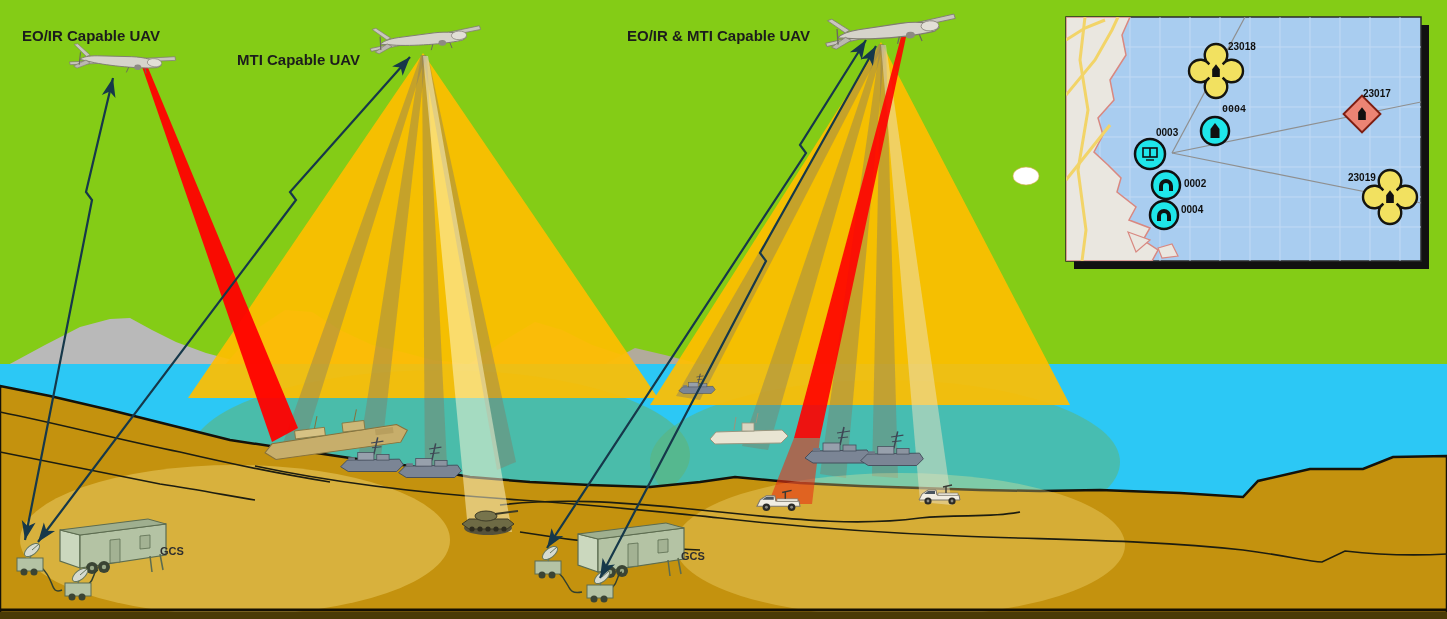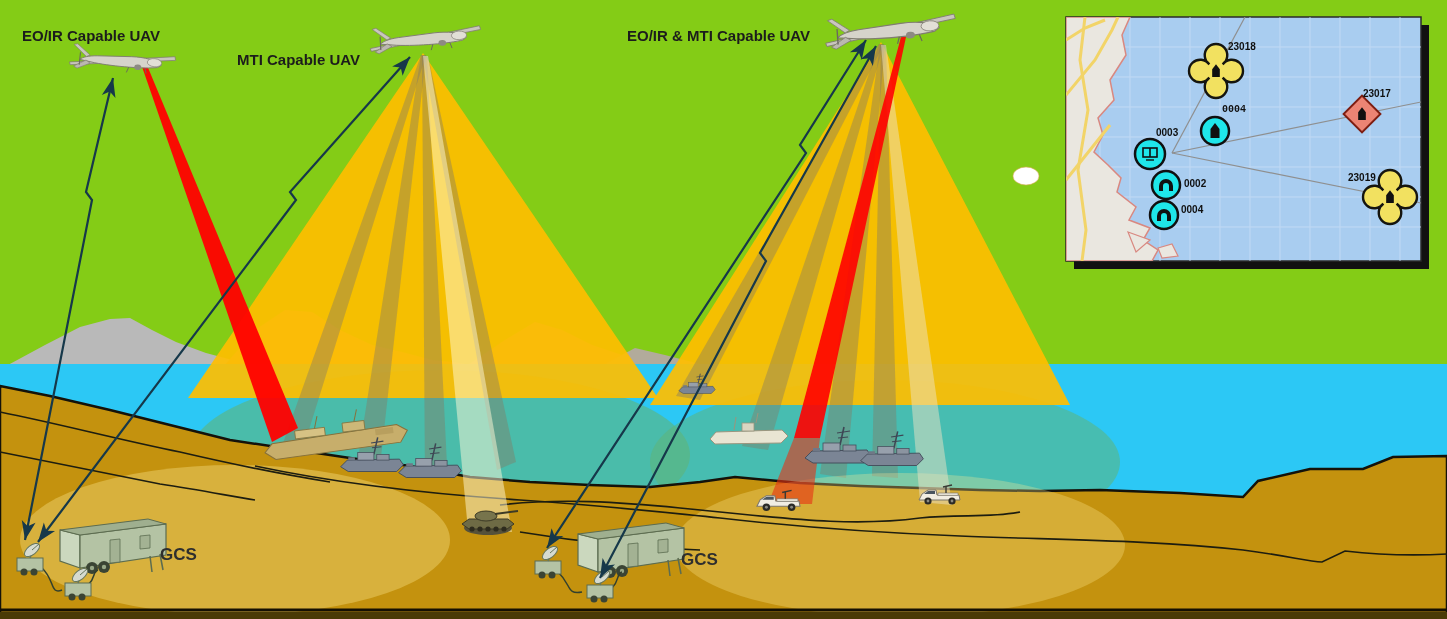--- a/index.html
+++ b/index.html
@@ -1,21 +1,21 @@
 <!DOCTYPE html>
 <html><head>
 <meta charset="utf-8">
 <style>
   html,body{margin:0;padding:0;background:#ffffff;}
   .stage{position:relative;width:1447px;height:619px;background:#84cc16;overflow:hidden;
          font-family:"Liberation Sans", sans-serif;}
   .stage svg.scene{position:absolute;left:0;top:0;}
   .lbl{position:absolute;color:#1c1c1c;white-space:nowrap;z-index:5;}
   .uav-lbl{font-size:15px;font-weight:600;}
-  .gcs-lbl{font-size:17px;font-weight:700;color:#2e2e2e;}
+  .gcs-lbl{font-size:11px;font-weight:700;color:#2e2e2e;}
   .track-lbl{font-size:10px;font-weight:700;color:#101010;}
   .caption{font-size:17px;font-weight:700;text-align:center;color:#101010;}
 </style>
 </head>
 <body>
 
 <div class="stage">
 
 <svg class="scene" width="1447" height="619" viewBox="0 0 1447 619">
   <defs>

